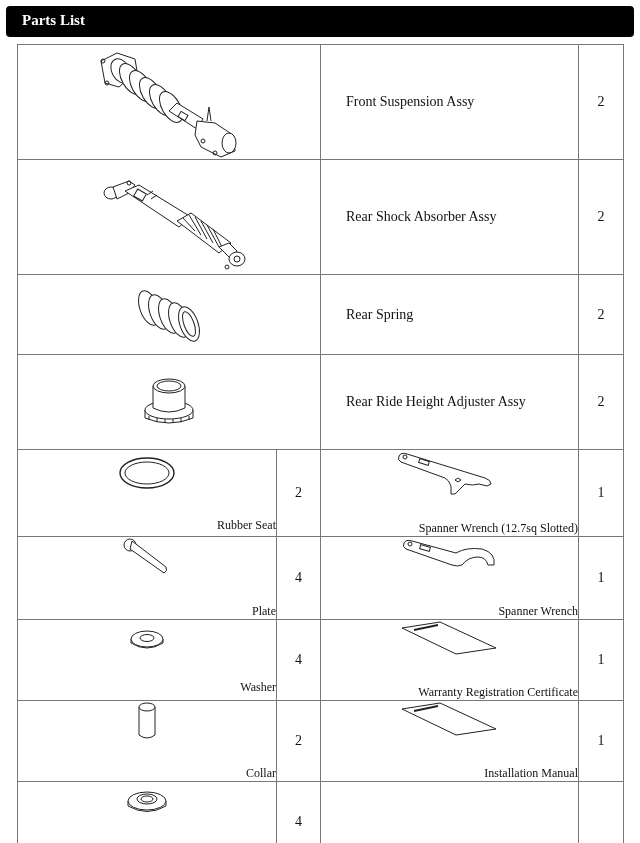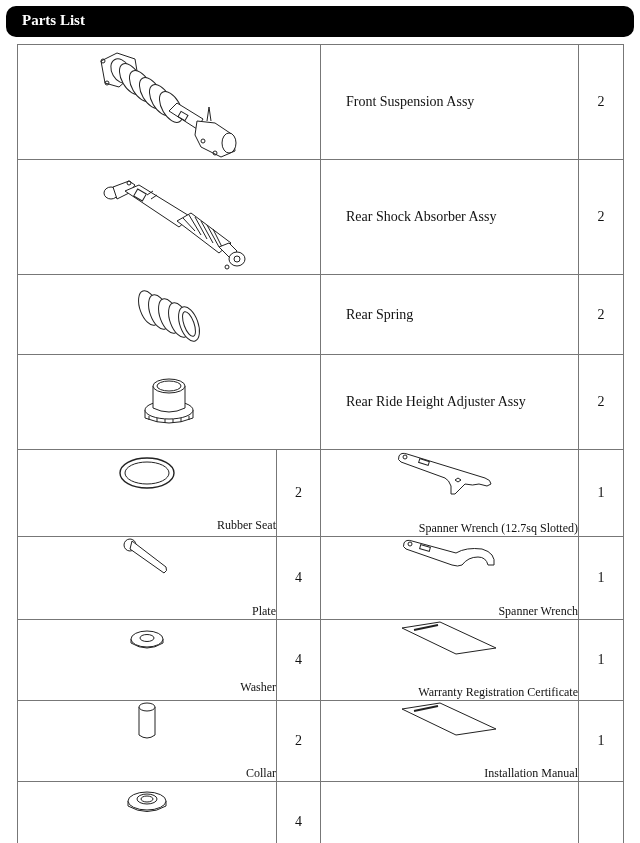--- a/index.html
+++ b/index.html
@@ -1,19 +1,19 @@
 <!DOCTYPE html>
 <html><head>
 <meta charset="utf-8">
 <style>
   html, body { margin:0; padding:0; background:#fff; }
   body { width:640px; height:843px; position:relative; overflow:hidden;
          font-family:"Liberation Serif", "DejaVu Serif", serif; color:#111; }
   .header { position:absolute; left:6px; top:6px; width:628px; height:31px;
-            background:#000; border-radius:10px; }
+            background:#000; border-radius:4px; }
   .header .title { position:absolute; left:16px; top:6px; color:#fff;
             font-weight:bold; font-size:15px; }
   table { position:absolute; left:17px; top:44px; border-collapse:collapse;
           table-layout:fixed; width:606px; }
   td { border:1px solid #777; padding:0; vertical-align:middle; font-size:14px; }
   td.qty { text-align:center; }
   td.name { padding-left:25px; }
   td.pic { text-align:center; position:relative; }
   .small-pic { display:block; margin:0 auto; }
   .caption { display:block; text-align:right; font-size:12px;margin-top:25px; }

